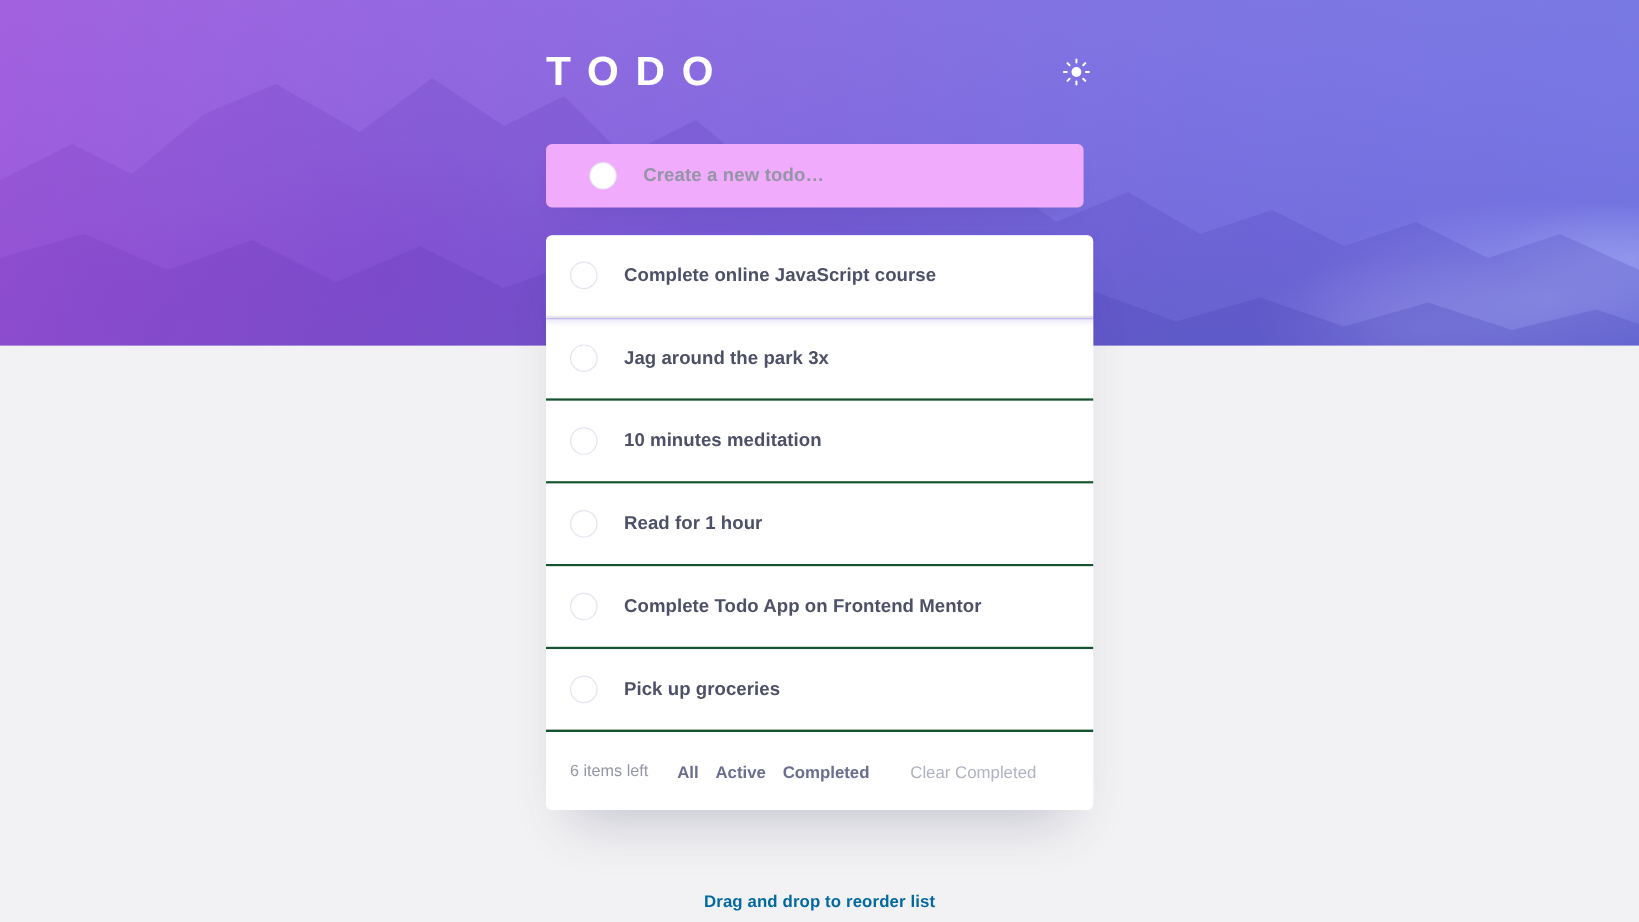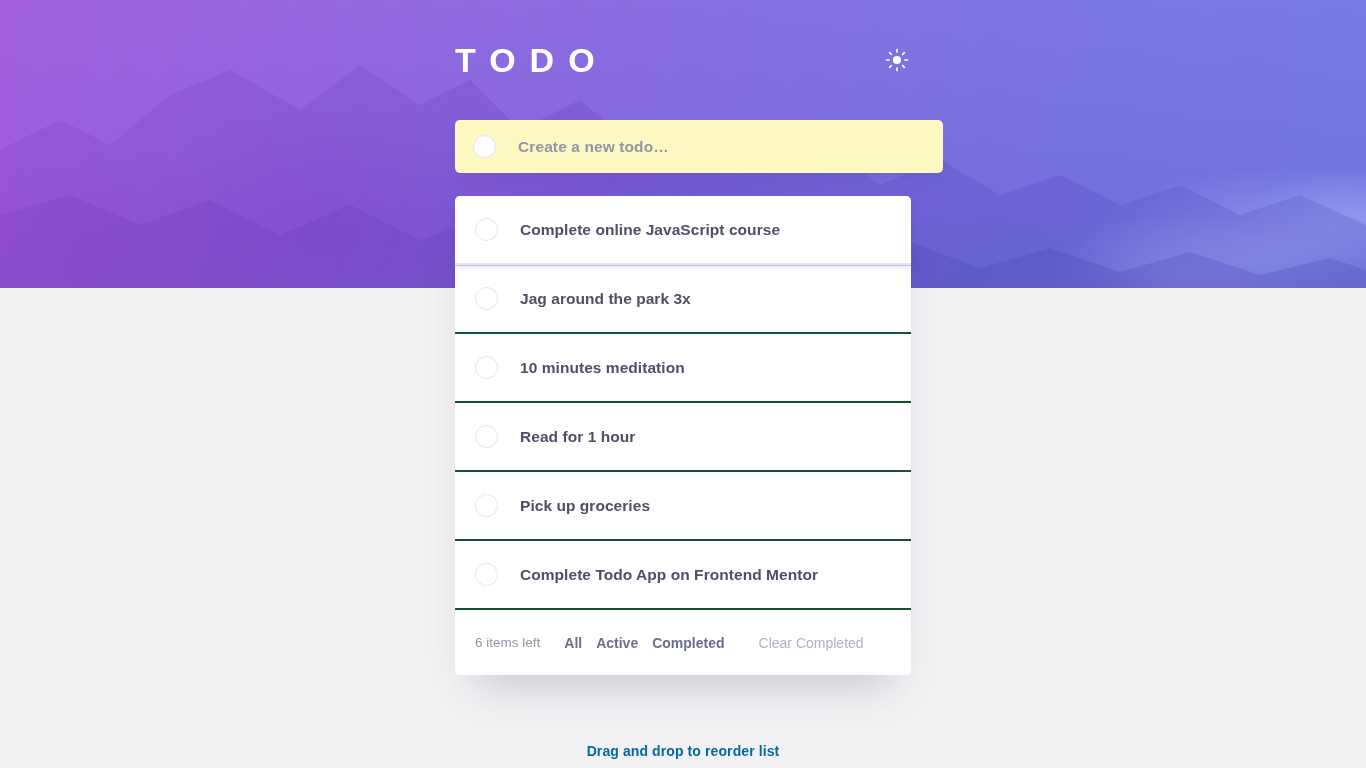--- a/index.html
+++ b/index.html
@@ -96,27 +96,27 @@
     justify-content: center;
     cursor: pointer;
     margin-right: 0px;
   }
 
   
   .new-todo {
     position: absolute;
     top: 120px;
     left: 455px;
-    width: 488px;
+    width: 448px;
     height: 53px;
-    background: #fef9c3;
+    background: #f0abfc;
     border-radius: 5px;
     display: flex;
     align-items: center;
-    padding: 0 18px;
+    padding: 0 36px;
     box-shadow: 0 10px 22px -12px rgba(60,40,130,0.22);
   }
 
   .check-circle {
     width: 23px;
     height: 23px;
     min-width: 23px;
     border-radius: 50%;
     border: 1px solid #e3e4f1;
     background: #fff;
@@ -301,26 +301,26 @@
     <div class="todo-label">10 minutes meditation</div>
   </div>
 
   <div class="todo-item">
     <div class="check-circle"></div>
     <div class="todo-label">Read for 1 hour</div>
   </div>
 
   <div class="todo-item">
     <div class="check-circle"></div>
+    <div class="todo-label">Complete Todo App on Frontend Mentor</div>
+  </div>
+
+  <div class="todo-item">
+    <div class="check-circle"></div>
     <div class="todo-label">Pick up groceries</div>
-  </div>
-
-  <div class="todo-item">
-    <div class="check-circle"></div>
-    <div class="todo-label">Complete Todo App on Frontend Mentor</div>
   </div>
 
   <div class="todo-footer">
     <span class="items-left">6 items left</span>
     <div class="filters">
       <button class="filter-btn active">All</button>
       <button class="filter-btn">Active</button>
       <button class="filter-btn">Completed</button>
     </div>
     <button class="clear-btn">Clear Completed</button>

